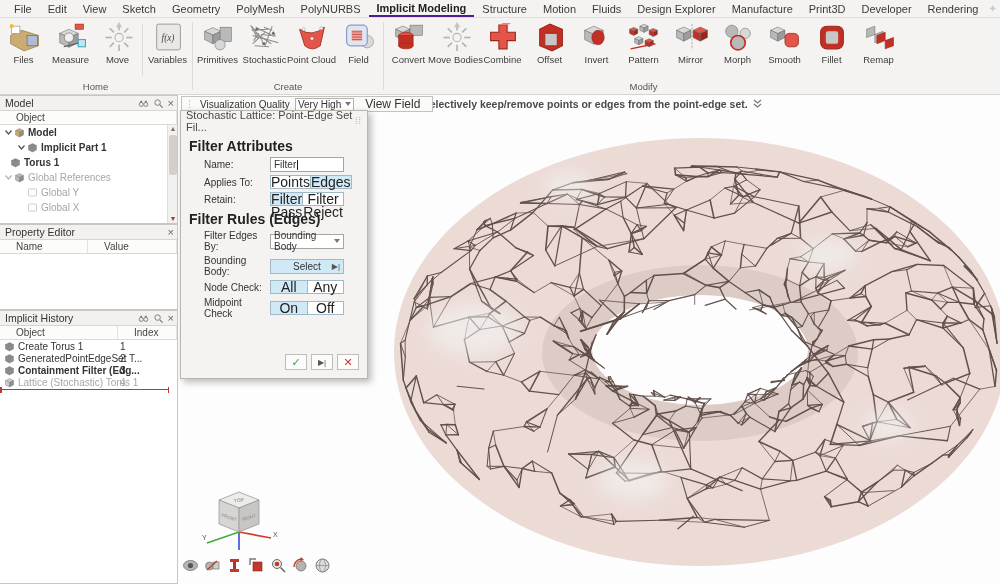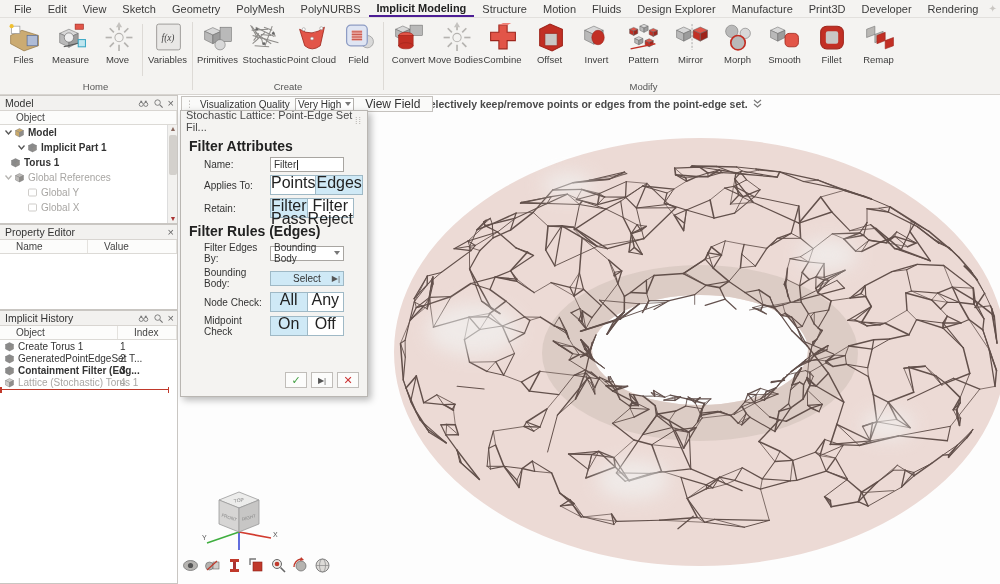--- a/index.html
+++ b/index.html
@@ -59,21 +59,21 @@
   #dialog { position:absolute; left:2px; top:15px; width:188px; background:#f4f3f1; border:1px solid #b9b6b2; box-shadow:3px 3px 7px rgba(0,0,0,.28); z-index:3; }
   #dlg-title { height:20px; display:flex; align-items:center; padding:0 5px; font-size:11px; color:#4a4a4a; }
   #dlg-title .grip { margin-left:auto; }
   .dlg-body { padding:2px 8px 6px 8px; }
   .dlg-h { font-weight:bold; font-size:14px; color:#222; margin:5px 0 3px 0; }
   .drow { display:flex; align-items:center; margin:3px 15px; }
   .drow .dl { width:66px; font-size:10px; color:#333; flex:none; }
   .dctl { flex:1; display:flex; }
   .dinput { flex:1; height:15px; background:#fff; border:1px solid #a8a5a1; font-size:10px; padding:0 3px; display:flex; align-items:center; }
   .caret { display:inline-block; width:1px; height:10px; background:#222; margin-left:1px; }
-  .tglbtn { flex:1; height:20px; line-height:13px; text-align:center; font-size:16px; background:#fff; border:1px solid #9fb9c6; color:#222; cursor:default; }
+  .tglbtn { flex:1; height:14px; line-height:13px; text-align:center; font-size:14px; background:#fff; border:1px solid #9fb9c6; color:#222; cursor:default; }
   .tglbtn + .tglbtn { border-left:none; }
   .tglbtn.sel { background:#cfe9f6; }
   .ddctl { flex:1; height:15px; background:#fff; border:1px solid #a8a5a1; display:flex; align-items:center; font-size:10px; padding-left:3px; }
   .ddctl .dd-arrow { margin-left:auto; margin-right:3px; }
   .selbtn { flex:1; height:15px; background:#cfe9f6; border:1px solid #9fb9c6; display:flex; align-items:center; justify-content:center; font-size:10px; position:relative; }
   .selbtn .mini { position:absolute; right:3px; font-size:8px; color:#555; }
   .dlg-foot { display:flex; justify-content:flex-end; gap:4px; padding:26px 8px 8px 8px; }
   .fbtn { width:22px; height:16px; background:#fcfcfb; border:1px solid #c0bdb9; display:flex; align-items:center; justify-content:center; font-size:11px; cursor:default; }
   .fbtn.ok { color:#3f9e3f; }
   .fbtn.next { color:#555; font-size:8px; }

